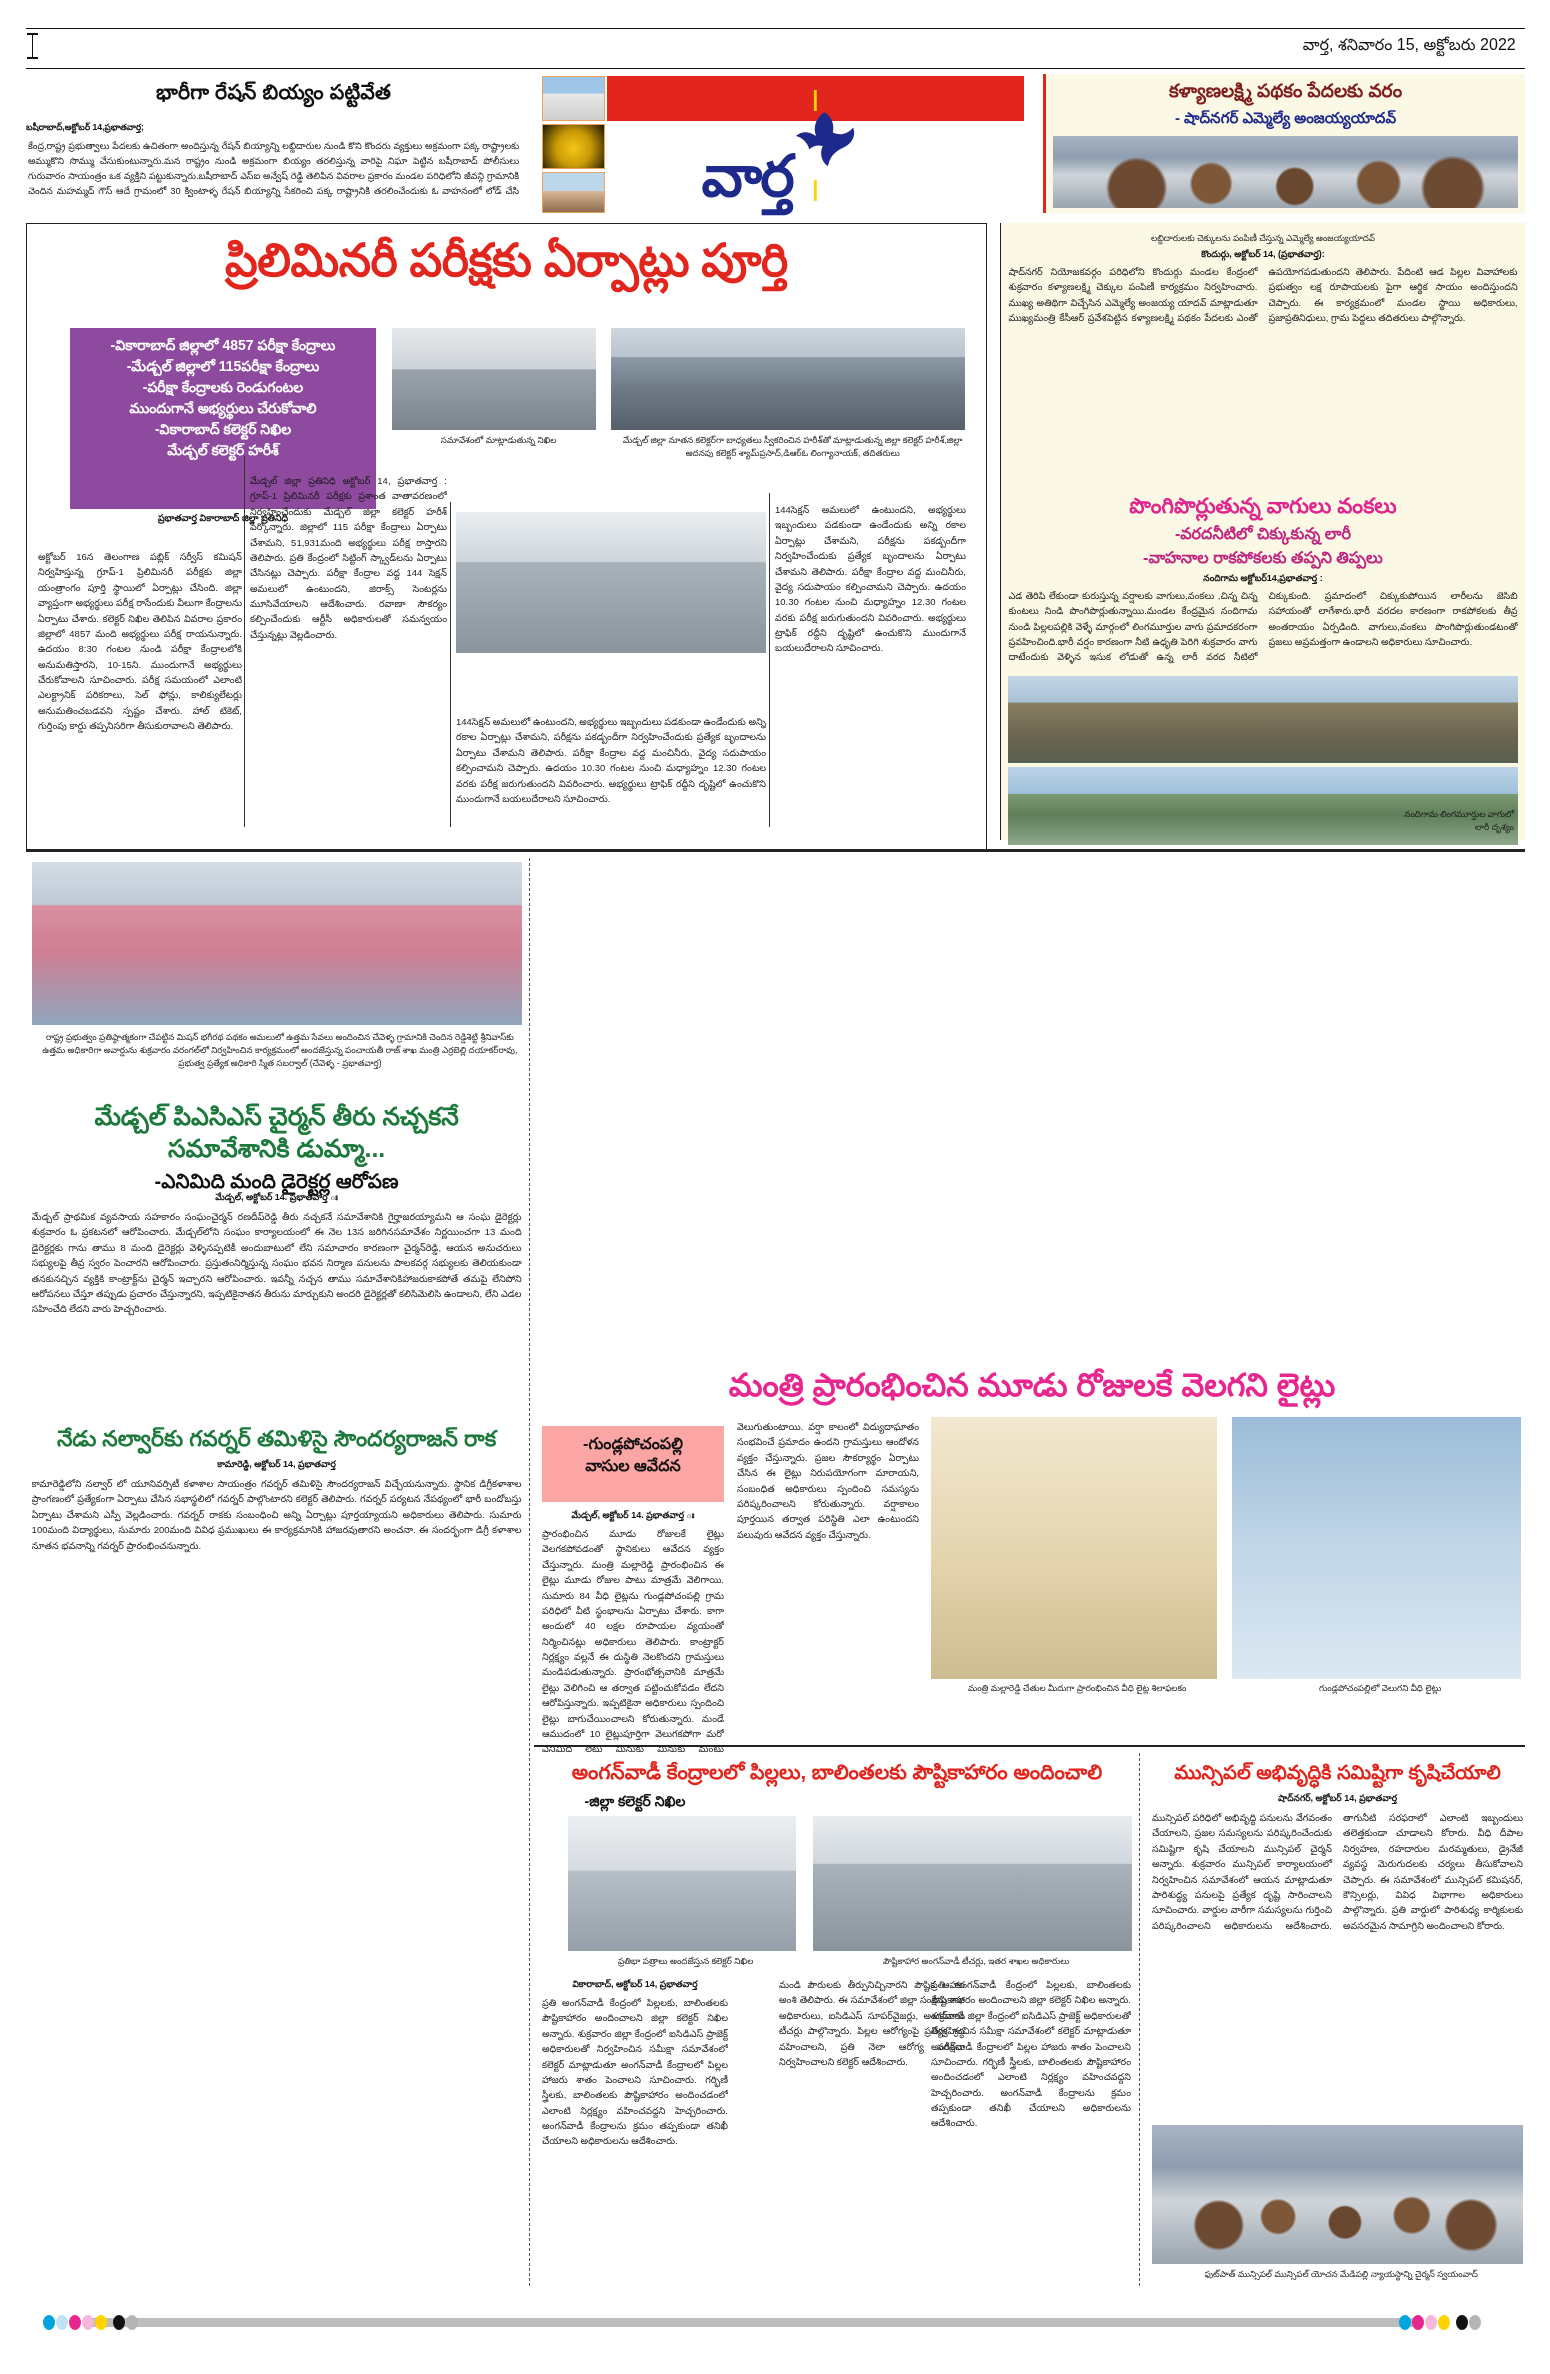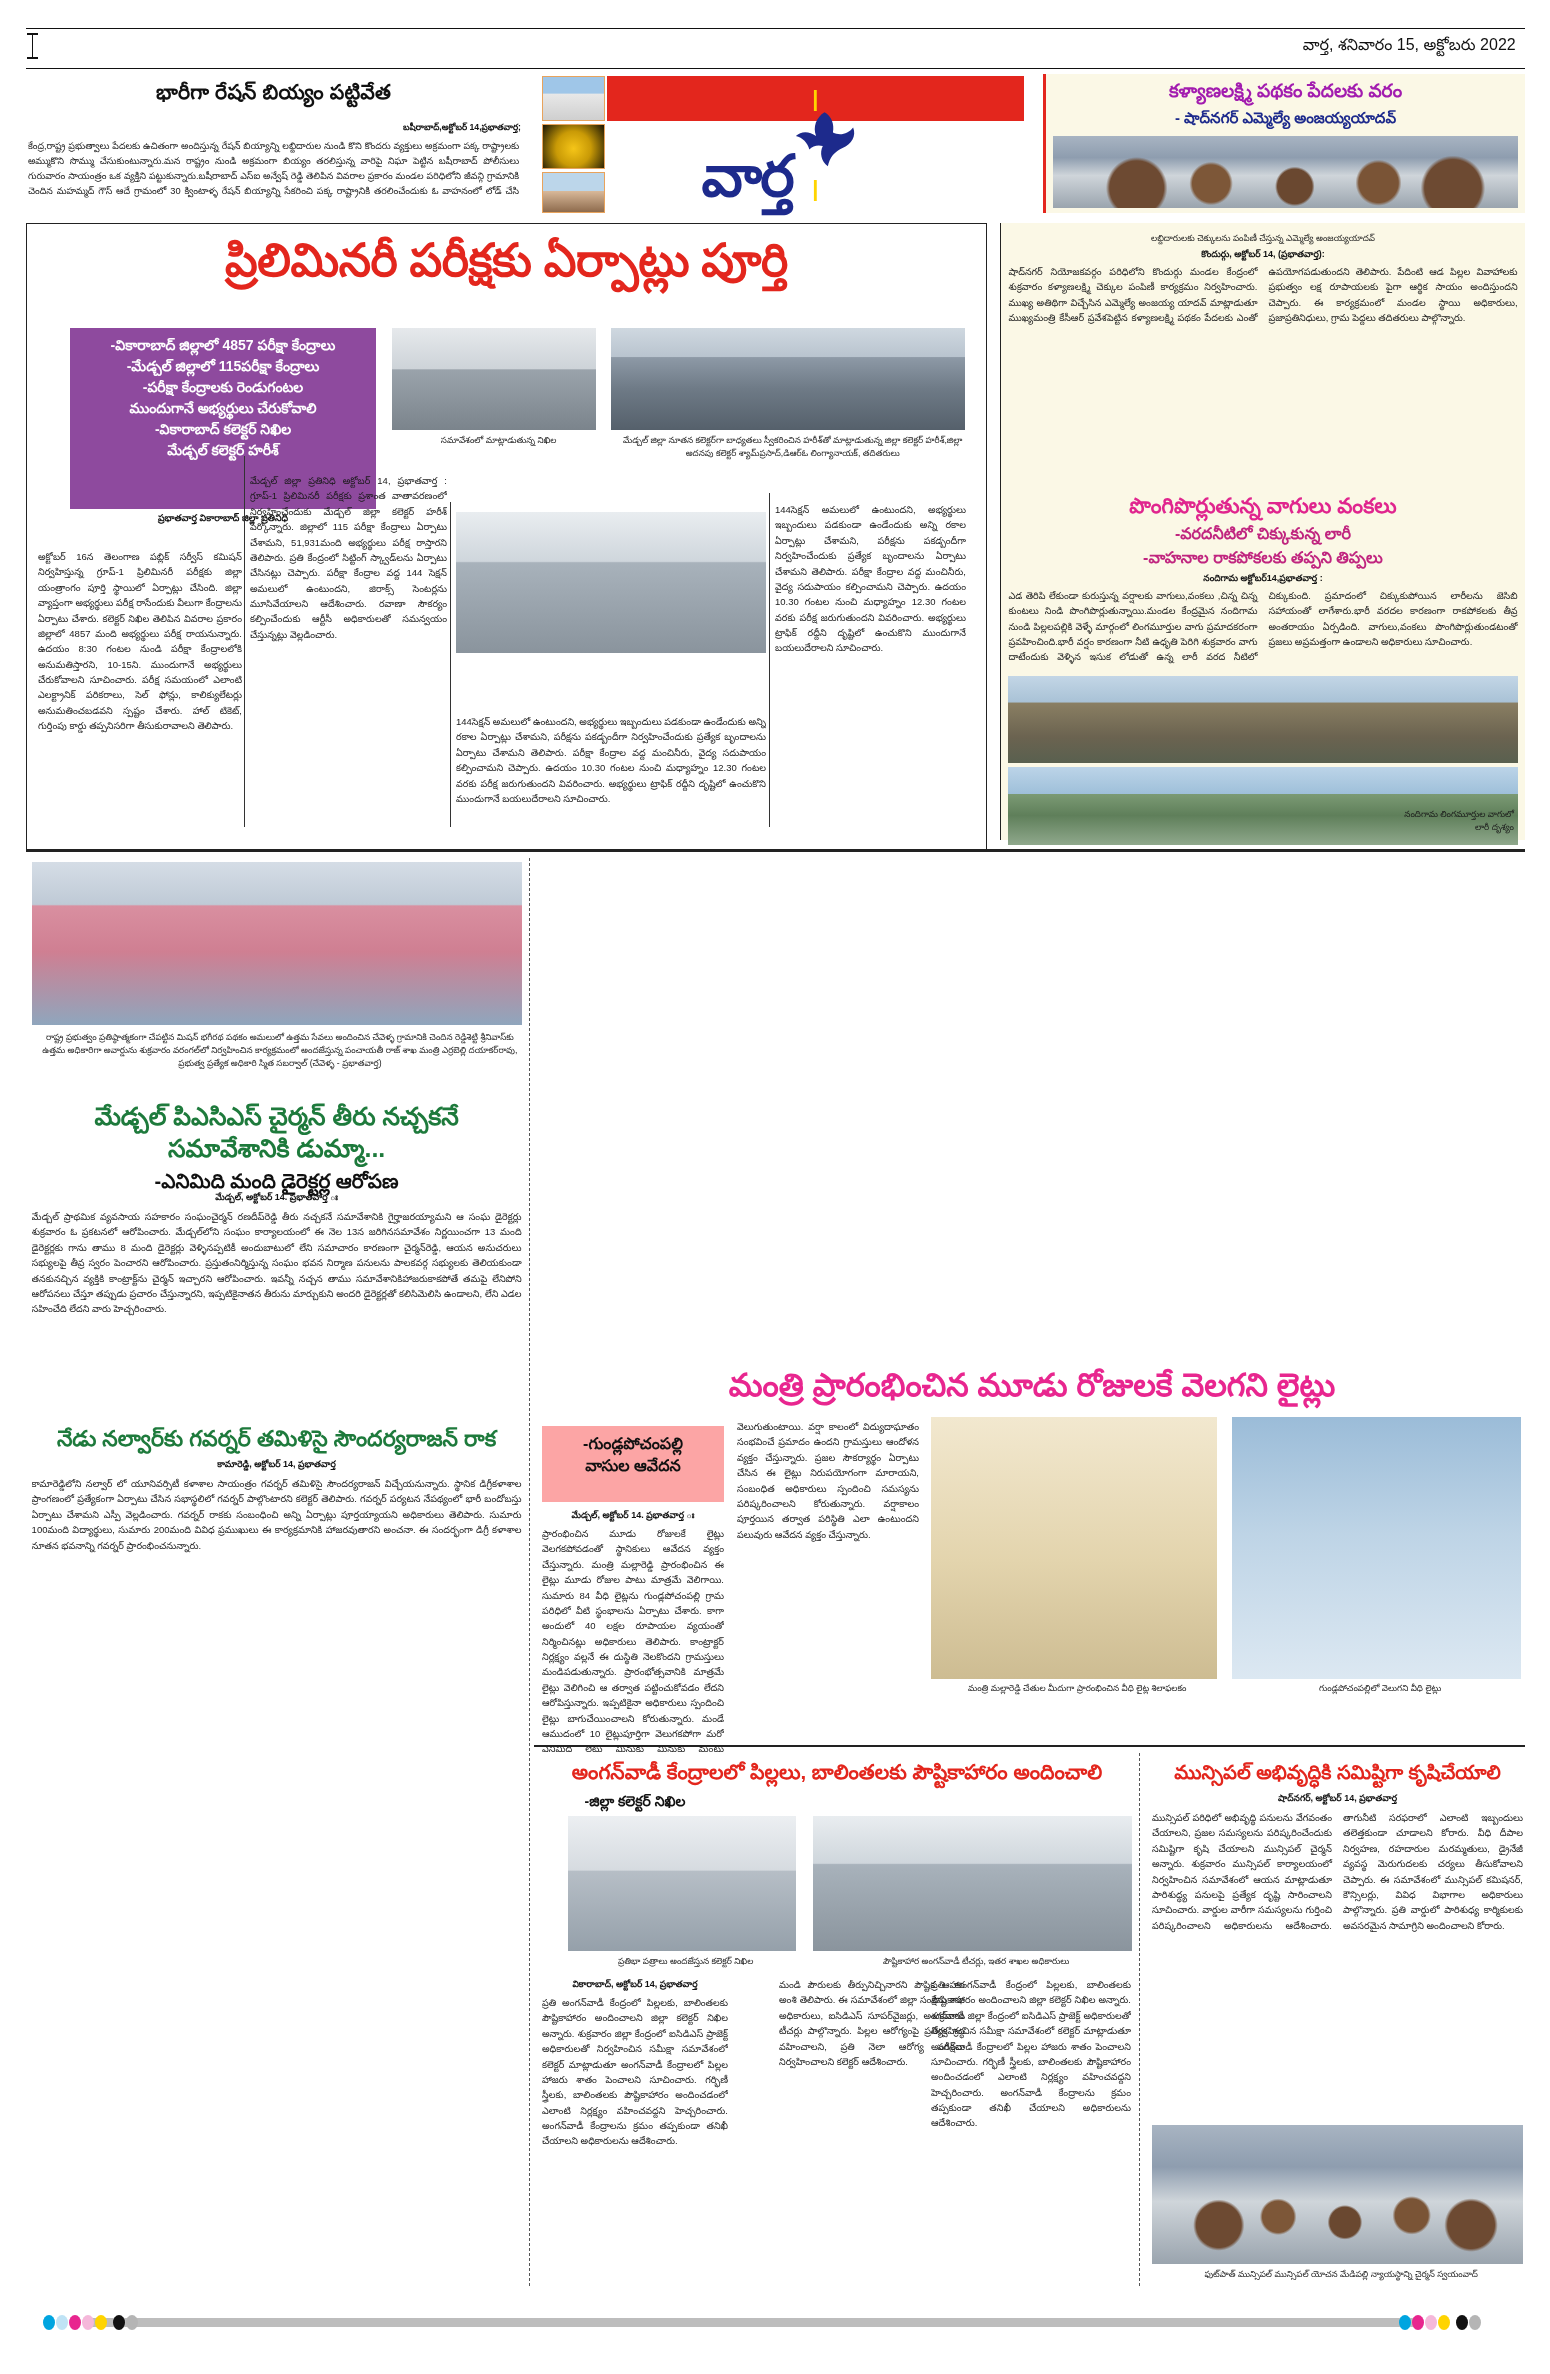--- a/index.html
+++ b/index.html
@@ -13,37 +13,37 @@
   .topbar{position:absolute;left:26px;top:28px;width:1499px;height:39px;border-top:1.9px solid #111;border-bottom:0.9px solid #111;}
   .topbar .leftmark{position:absolute;left:5.6px;top:3.7px;width:1.9px;height:26px;background:#111;}
   .topbar .leftmark:before{content:"";position:absolute;left:-4.6px;top:0;width:11px;height:1.9px;background:#111;}
   .topbar .leftmark:after{content:"";position:absolute;left:-4.6px;bottom:0;width:11px;height:1.9px;background:#111;}
   .topbar .dateline-right{position:absolute;right:9.3px;top:6.5px;font-size:16px;color:#111;}
 
   
   .mast{position:absolute;left:26px;top:74px;width:1499px;height:139px;}
   .mast-left{position:absolute;left:0;top:0;width:495px;height:139px;}
   .mast-left h2{margin:0;font-size:20.4px;font-weight:bold;text-align:center;letter-spacing:0.2px;color:#111;padding-top:7.4px;}
-  .mast-left .dl{font-size:8.7px;font-weight:bold;text-align:right;margin:13px 0 4.6px;}
+  .mast-left .dl{font-size:8.7px;font-weight:bold;text-align:left;margin:13px 0 4.6px;}
   .mast-left .body-txt{font-size:9.3px;padding:0 1.9px;}
 
   .mast-mid{position:absolute;left:516px;top:0;width:482px;height:139px;}
   .mast-mid .redbar{position:absolute;left:65px;top:1.9px;width:417px;height:45px;background:#e3261d;}
   .mast-mid .redbar span{display:block;color:#fff;font-size:22px;font-weight:bold;text-align:center;line-height:45px;letter-spacing:0.5px;}
   .mast-mid .redbar .sep{display:inline;color:#ffd400;padding:0 5.6px;}
   .thumb{position:absolute;left:0;width:63px;border:1.9px solid #e8a35c;box-sizing:border-box;}
   .thumb.t1{top:1.9px;height:45px;background:linear-gradient(#9fc6e8 0%,#9fc6e8 38%,#e8e8e8 39%,#cfcfcf 100%);}
   .thumb.t2{top:50px;height:45px;background:radial-gradient(circle at 50% 55%,#f5c518 0%,#c99a06 45%,#1a1505 100%);}
   .thumb.t3{top:98px;height:41px;background:linear-gradient(#bcd6ea 0%,#bcd6ea 45%,#d9b99a 46%,#8e6b4d 100%);}
   .mast-mid .logo{position:absolute;left:139px;top:41px;width:325px;height:98px;}
   .mast-mid .logo .word{font-size:58px;font-weight:bold;color:#1d2a8c;letter-spacing:-1.9px;line-height:1;position:absolute;left:20.4px;top:32px;}
   .mast-mid .logo .bird{position:absolute;left:109px;top:-5.6px;width:69px;height:59px;}
 
   .mast-right{position:absolute;left:1017px;top:0;width:482px;height:139px;background:#fbf8e6;border-left:3.7px solid #e3261d;box-sizing:border-box;padding:5.6px 7.4px;}
-  .mast-right h3{margin:0;font-size:18.6px;font-weight:bold;text-align:center;color:#a21caf;}
+  .mast-right h3{margin:0;font-size:18.6px;font-weight:bold;text-align:center;color:#7f1d1d;}
   .mast-right h4{margin:3.7px 0 0;font-size:15px;font-weight:bold;text-align:center;color:#1d2a8c;}
 
   
   .mainbox{position:absolute;left:26px;top:223px;width:961px;height:627px;border:1.9px solid #222;box-sizing:border-box;background:#fff;}
   .mainbox h1{margin:0;padding:13px 5.6px 5.6px;font-size:46px;line-height:1.04;font-weight:bold;text-align:center;color:#e3261d;letter-spacing:-0.5px;}
   .purplebox{position:absolute;left:43px;top:104px;width:306px;height:181px;background:#8e4a9e;color:#fff;box-sizing:border-box;padding:7.4px 7.4px;}
   .purplebox div{font-size:14px;line-height:1.5;text-align:center;font-weight:bold;}
   .purple-credit{position:absolute;left:43px;top:289px;width:306px;text-align:center;font-size:9.3px;font-weight:bold;}
 
   .photo{background:#c9c9c9;position:absolute;overflow:hidden;}

